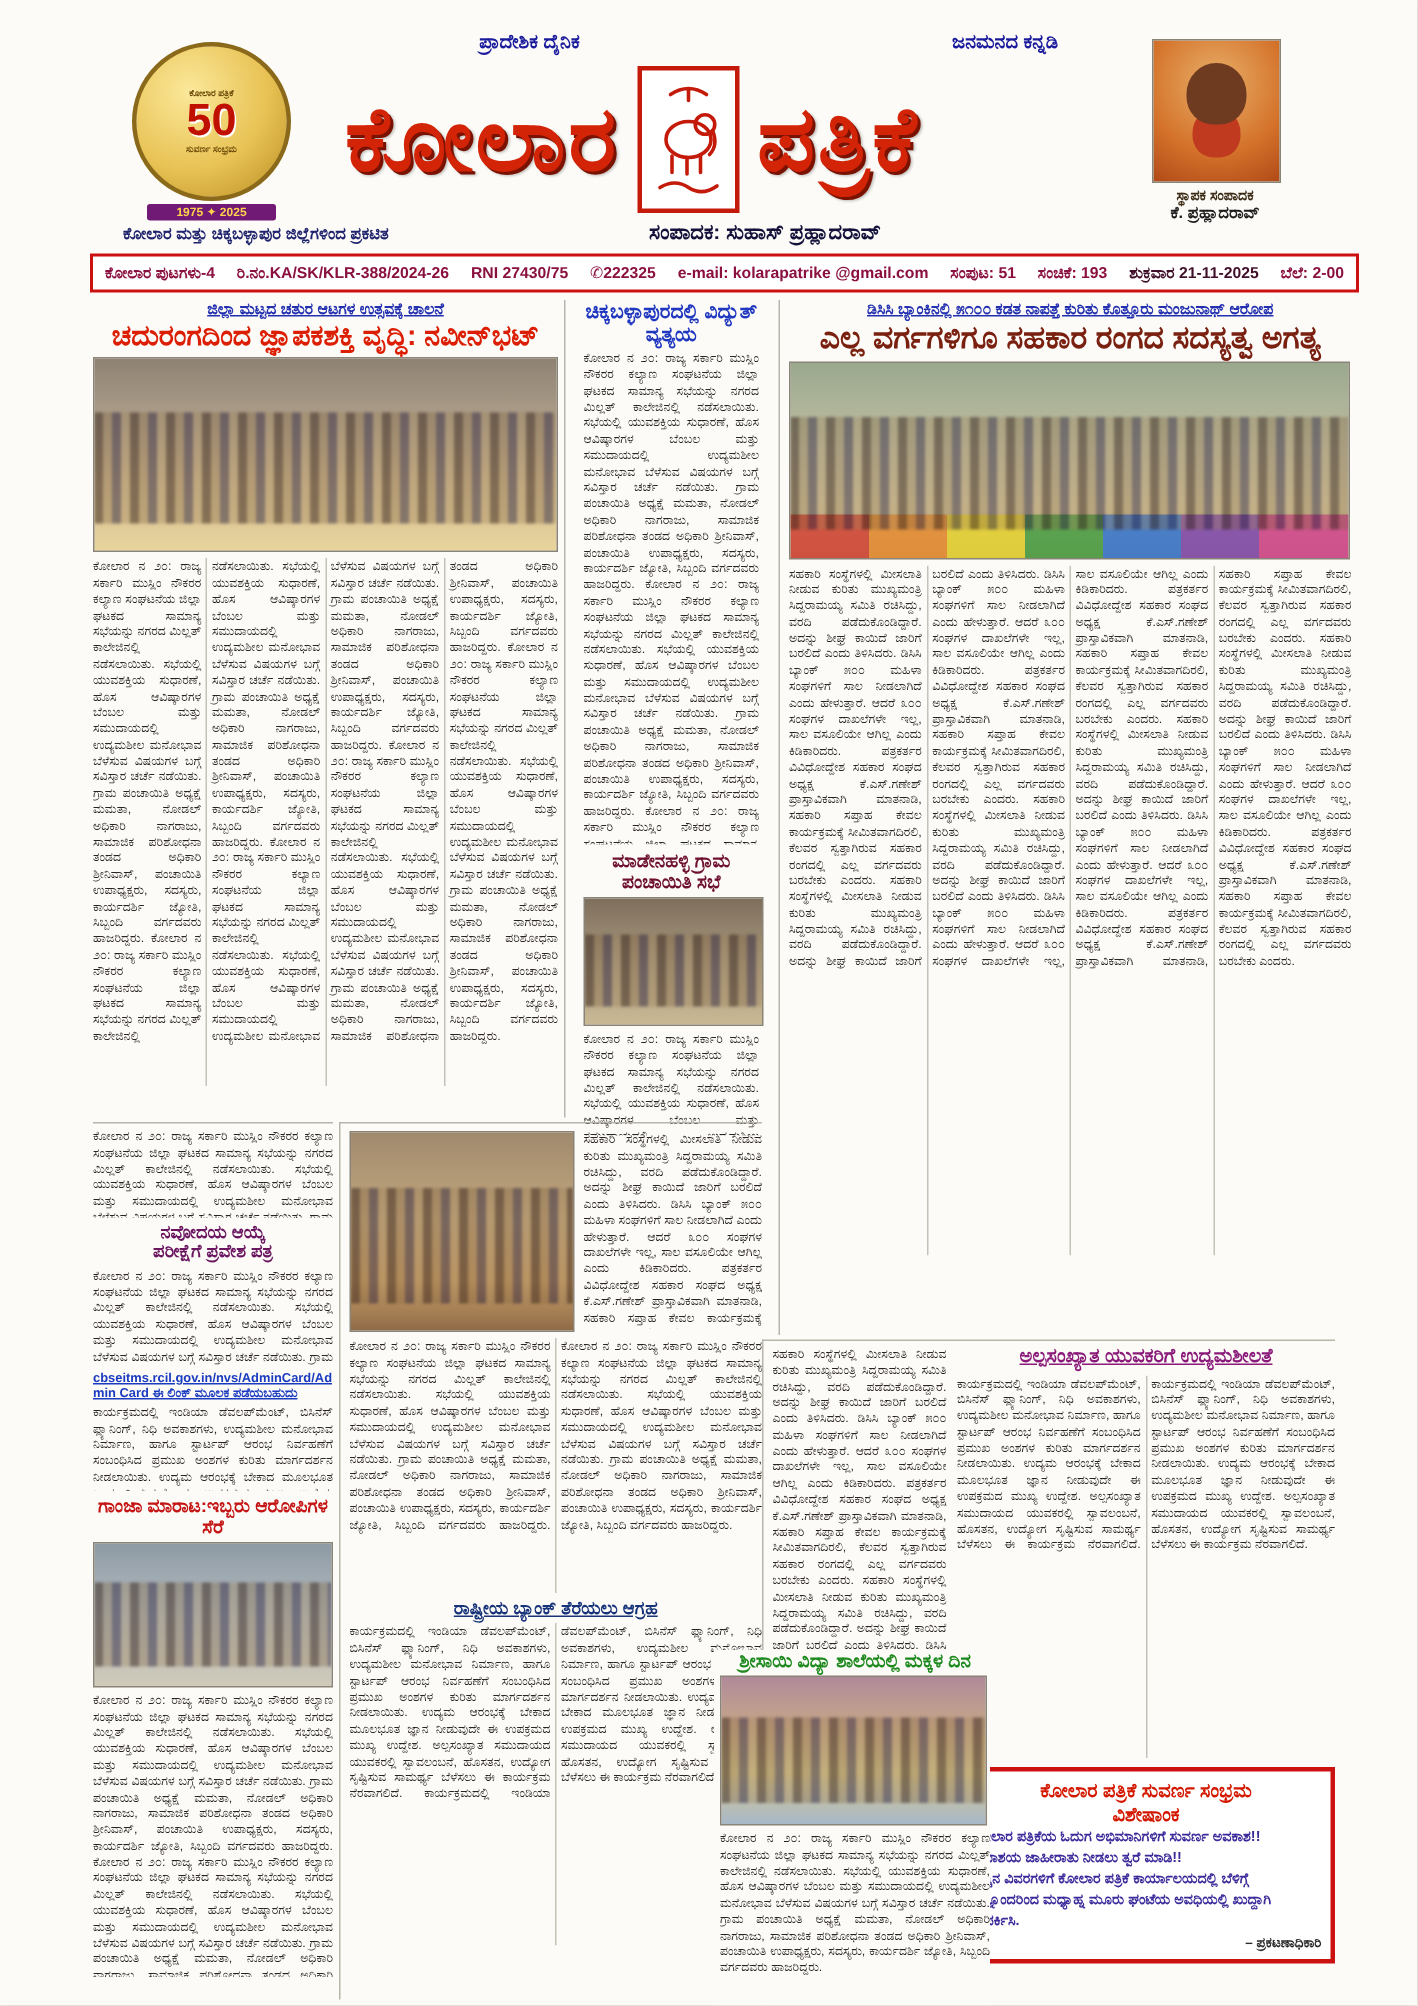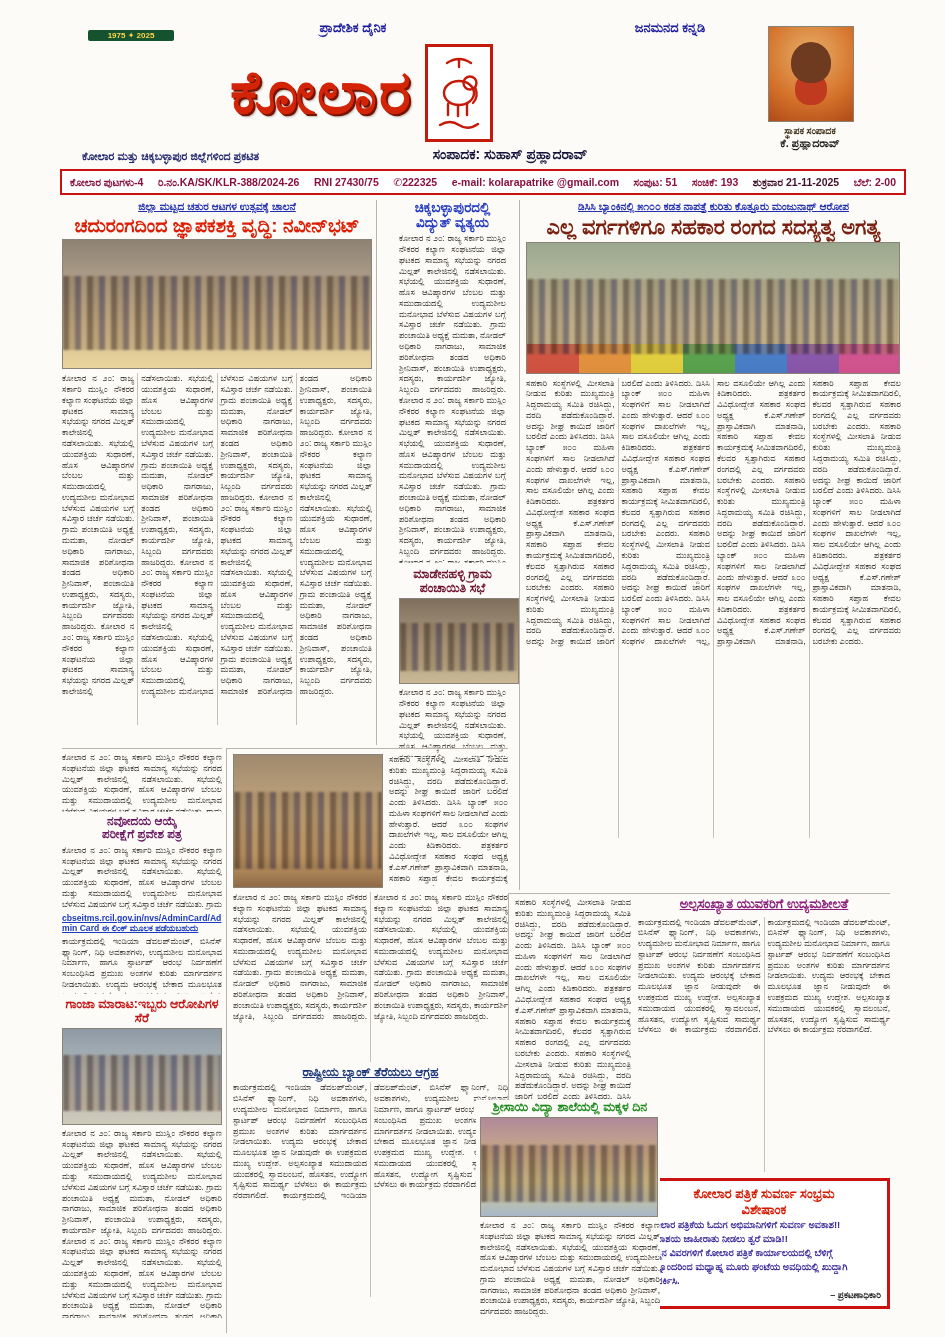--- a/index.html
+++ b/index.html
@@ -12,21 +12,21 @@
   .title-word{color:#d42408;font-weight:900;font-size:60px;line-height:1;
               text-shadow:2px 2px 0 #7a1202,3px 3px 2px rgba(0,0,0,.25);letter-spacing:2px;}
   .emblem{width:62px;height:92px;border:3px solid #c41a0a;background:#fff;display:flex;
           align-items:center;justify-content:center;}
   .anniv{width:100px;height:100px;border-radius:50%;border:3px solid #8a6a1a;
          background:radial-gradient(circle at 35% 30%,#fbe89a,#e8c254 55%,#b88c22);
          display:flex;flex-direction:column;align-items:center;justify-content:center;text-align:center;}
   .anniv .ringtext{font-size:6px;color:#6b4a08;font-weight:bold;}
   .anniv .fifty{font-size:30px;font-weight:900;color:#c01000;line-height:1;
                 text-shadow:1px 1px 0 #fff;}
-  .anniv-banner{margin-top:2px;background:#14532d;color:#ffd34d;font-size:8px;font-weight:bold;
+  .anniv-banner{margin-top:2px;background:#701a75;color:#ffd34d;font-size:8px;font-weight:bold;
                 padding:1px 8px;border-radius:2px;}
   .editorline{font-size:14px;font-weight:bold;color:#14123a;text-align:center;}
   .pubfrom{font-size:11px;font-weight:bold;color:#20246e;}
   .founder-label{font-size:9.5px;color:#3a2a14;text-align:center;font-weight:bold;}
   .founder-name{font-size:11px;color:#1c1c1c;text-align:center;font-weight:bold;}
   
   .infobar{left:60px;top:169px;width:826px;height:22px;border:2px solid #cc1111;background:#fff;
            display:flex;align-items:center;justify-content:space-between;padding:0 8px;
            font-size:10.5px;font-weight:bold;color:#8a1040;white-space:nowrap;}
   
@@ -73,40 +73,46 @@
   .promo-title{color:#d41800;font-weight:900;font-size:13px;text-align:center;line-height:1.25;}
   .promo-line{color:#3a2a9a;font-weight:bold;font-size:9.6px;text-align:left;line-height:1.45;}
   .promo-sign{color:#2a2a2a;font-weight:bold;font-size:9px;text-align:right;margin-top:2px;}
 </style>
 </head>
 <body>
 
 <div class="page">
 
   <div class="abs" style="left:88px;top:28px;">
+    <div class="anniv">
+      <div class="ringtext">ಕೋಲಾರ ಪತ್ರಿಕೆ</div>
+      <div class="fifty">50</div>
+      <div class="ringtext">ಸುವರ್ಣ ಸಂಭ್ರಮ</div>
+    </div>
     <div class="anniv-banner" style="width:70px;margin:2px auto 0;text-align:center;">1975 ✦ 2025</div>
   </div>
 
   <div class="abs tagline" style="left:248px;top:20px;width:210px;">ಪ್ರಾದೇಶಿಕ ದೈನಿಕ</div>
   <div class="abs tagline" style="left:565px;top:20px;width:210px;">ಜನಮನದ ಕನ್ನಡಿ</div>
 
   <div class="abs" style="left:230px;top:44px;width:540px;display:flex;align-items:center;justify-content:flex-start;gap:12px;">
     <span class="title-word">ಕೋಲಾರ</span>
     <span class="emblem">
       <svg width="50" height="80" viewBox="0 0 50 80">
         <g fill="none" stroke="#c41a0a" stroke-width="2.4" stroke-linecap="round">
           <path d="M25 6 L25 14 M13 10 Q25 2 37 10"></path>
           <ellipse cx="25" cy="40" rx="15" ry="12"></ellipse>
           <circle cx="36" cy="30" r="6.5"></circle>
           <path d="M41 34 Q45 44 39 50"></path>
           <path d="M14 51 L14 62 M24 52 L24 63 M33 50 L33 62"></path>
           <path d="M6 72 Q16 66 25 72 Q34 78 44 71"></path>
         </g>
       </svg>
     </span>
+    <span class="title-word">ಪತ್ರಿಕೆ</span>
   </div>
 
   <div class="abs pubfrom" style="left:82px;top:150px;width:280px;">ಕೋಲಾರ ಮತ್ತು ಚಿಕ್ಕಬಳ್ಳಾಪುರ ಜಿಲ್ಲೆಗಳಿಂದ ಪ್ರಕಟಿತ</div>
   <div class="abs editorline" style="left:360px;top:146px;width:300px;">ಸಂಪಾದಕ: ಸುಹಾಸ್ ಪ್ರಹ್ಲಾದರಾವ್</div>
 
   <div class="abs" style="left:768px;top:26px;">
     <div class="ph ph-portrait" style="width:84px;height:94px;"></div>
     <div class="founder-label" style="width:110px;margin-left:-13px;margin-top:3px;">ಸ್ಥಾಪಕ ಸಂಪಾದಕ</div>
     <div class="founder-name" style="width:110px;margin-left:-13px;">ಕೆ. ಪ್ರಹ್ಲಾದರಾವ್</div>
   </div>
@@ -123,21 +129,21 @@
     <span>ಬೆಲೆ: 2-00</span>
   </div>
 
   <div class="abs" style="left:62px;top:200px;width:310px;height:545px;">
     <div class="kicker">ಜಿಲ್ಲಾ ಮಟ್ಟದ ಚತುರ ಆಟಗಳ ಉತ್ಸವಕ್ಕೆ ಚಾಲನೆ</div>
     <div class="headline h-chess">ಚದುರಂಗದಿಂದ ಜ್ಞಾಪಕಶಕ್ತಿ ವೃದ್ಧಿ: ನವೀನ್‌ಭಟ್</div>
     <div class="ph ph-chess crowd" style="width:308px;height:128px;"></div>
     <p class="body cols4" style="height:352px;margin-top:4px;">ಕೋಲಾರ ನ ೨೦: ರಾಜ್ಯ ಸರ್ಕಾರಿ ಮುಸ್ಲಿಂ ನೌಕರರ ಕಲ್ಯಾಣ ಸಂಘಟನೆಯ ಜಿಲ್ಲಾ ಘಟಕದ ಸಾಮಾನ್ಯ ಸಭೆಯನ್ನು ನಗರದ ಮಿಲ್ಲತ್ ಕಾಲೇಜಿನಲ್ಲಿ ನಡೆಸಲಾಯಿತು. ಸಭೆಯಲ್ಲಿ ಯುವಶಕ್ತಿಯ ಸುಧಾರಣೆ, ಹೊಸ ಆವಿಷ್ಕಾರಗಳ ಬೆಂಬಲ ಮತ್ತು ಸಮುದಾಯದಲ್ಲಿ ಉದ್ಯಮಶೀಲ ಮನೋಭಾವ ಬೆಳೆಸುವ ವಿಷಯಗಳ ಬಗ್ಗೆ ಸವಿಸ್ತಾರ ಚರ್ಚೆ ನಡೆಯಿತು. ಗ್ರಾಮ ಪಂಚಾಯಿತಿ ಅಧ್ಯಕ್ಷೆ ಮಮತಾ, ನೋಡಲ್ ಅಧಿಕಾರಿ ನಾಗರಾಜು, ಸಾಮಾಜಿಕ ಪರಿಶೋಧನಾ ತಂಡದ ಅಧಿಕಾರಿ ಶ್ರೀನಿವಾಸ್, ಪಂಚಾಯಿತಿ ಉಪಾಧ್ಯಕ್ಷರು, ಸದಸ್ಯರು, ಕಾರ್ಯದರ್ಶಿ ಜ್ಯೋತಿ, ಸಿಬ್ಬಂದಿ ವರ್ಗದವರು ಹಾಜರಿದ್ದರು. ಕೋಲಾರ ನ ೨೦: ರಾಜ್ಯ ಸರ್ಕಾರಿ ಮುಸ್ಲಿಂ ನೌಕರರ ಕಲ್ಯಾಣ ಸಂಘಟನೆಯ ಜಿಲ್ಲಾ ಘಟಕದ ಸಾಮಾನ್ಯ ಸಭೆಯನ್ನು ನಗರದ ಮಿಲ್ಲತ್ ಕಾಲೇಜಿನಲ್ಲಿ ನಡೆಸಲಾಯಿತು. ಸಭೆಯಲ್ಲಿ ಯುವಶಕ್ತಿಯ ಸುಧಾರಣೆ, ಹೊಸ ಆವಿಷ್ಕಾರಗಳ ಬೆಂಬಲ ಮತ್ತು ಸಮುದಾಯದಲ್ಲಿ ಉದ್ಯಮಶೀಲ ಮನೋಭಾವ ಬೆಳೆಸುವ ವಿಷಯಗಳ ಬಗ್ಗೆ ಸವಿಸ್ತಾರ ಚರ್ಚೆ ನಡೆಯಿತು. ಗ್ರಾಮ ಪಂಚಾಯಿತಿ ಅಧ್ಯಕ್ಷೆ ಮಮತಾ, ನೋಡಲ್ ಅಧಿಕಾರಿ ನಾಗರಾಜು, ಸಾಮಾಜಿಕ ಪರಿಶೋಧನಾ ತಂಡದ ಅಧಿಕಾರಿ ಶ್ರೀನಿವಾಸ್, ಪಂಚಾಯಿತಿ ಉಪಾಧ್ಯಕ್ಷರು, ಸದಸ್ಯರು, ಕಾರ್ಯದರ್ಶಿ ಜ್ಯೋತಿ, ಸಿಬ್ಬಂದಿ ವರ್ಗದವರು ಹಾಜರಿದ್ದರು. ಕೋಲಾರ ನ ೨೦: ರಾಜ್ಯ ಸರ್ಕಾರಿ ಮುಸ್ಲಿಂ ನೌಕರರ ಕಲ್ಯಾಣ ಸಂಘಟನೆಯ ಜಿಲ್ಲಾ ಘಟಕದ ಸಾಮಾನ್ಯ ಸಭೆಯನ್ನು ನಗರದ ಮಿಲ್ಲತ್ ಕಾಲೇಜಿನಲ್ಲಿ ನಡೆಸಲಾಯಿತು. ಸಭೆಯಲ್ಲಿ ಯುವಶಕ್ತಿಯ ಸುಧಾರಣೆ, ಹೊಸ ಆವಿಷ್ಕಾರಗಳ ಬೆಂಬಲ ಮತ್ತು ಸಮುದಾಯದಲ್ಲಿ ಉದ್ಯಮಶೀಲ ಮನೋಭಾವ ಬೆಳೆಸುವ ವಿಷಯಗಳ ಬಗ್ಗೆ ಸವಿಸ್ತಾರ ಚರ್ಚೆ ನಡೆಯಿತು. ಗ್ರಾಮ ಪಂಚಾಯಿತಿ ಅಧ್ಯಕ್ಷೆ ಮಮತಾ, ನೋಡಲ್ ಅಧಿಕಾರಿ ನಾಗರಾಜು, ಸಾಮಾಜಿಕ ಪರಿಶೋಧನಾ ತಂಡದ ಅಧಿಕಾರಿ ಶ್ರೀನಿವಾಸ್, ಪಂಚಾಯಿತಿ ಉಪಾಧ್ಯಕ್ಷರು, ಸದಸ್ಯರು, ಕಾರ್ಯದರ್ಶಿ ಜ್ಯೋತಿ, ಸಿಬ್ಬಂದಿ ವರ್ಗದವರು ಹಾಜರಿದ್ದರು. ಕೋಲಾರ ನ ೨೦: ರಾಜ್ಯ ಸರ್ಕಾರಿ ಮುಸ್ಲಿಂ ನೌಕರರ ಕಲ್ಯಾಣ ಸಂಘಟನೆಯ ಜಿಲ್ಲಾ ಘಟಕದ ಸಾಮಾನ್ಯ ಸಭೆಯನ್ನು ನಗರದ ಮಿಲ್ಲತ್ ಕಾಲೇಜಿನಲ್ಲಿ ನಡೆಸಲಾಯಿತು. ಸಭೆಯಲ್ಲಿ ಯುವಶಕ್ತಿಯ ಸುಧಾರಣೆ, ಹೊಸ ಆವಿಷ್ಕಾರಗಳ ಬೆಂಬಲ ಮತ್ತು ಸಮುದಾಯದಲ್ಲಿ ಉದ್ಯಮಶೀಲ ಮನೋಭಾವ ಬೆಳೆಸುವ ವಿಷಯಗಳ ಬಗ್ಗೆ ಸವಿಸ್ತಾರ ಚರ್ಚೆ ನಡೆಯಿತು. ಗ್ರಾಮ ಪಂಚಾಯಿತಿ ಅಧ್ಯಕ್ಷೆ ಮಮತಾ, ನೋಡಲ್ ಅಧಿಕಾರಿ ನಾಗರಾಜು, ಸಾಮಾಜಿಕ ಪರಿಶೋಧನಾ ತಂಡದ ಅಧಿಕಾರಿ ಶ್ರೀನಿವಾಸ್, ಪಂಚಾಯಿತಿ ಉಪಾಧ್ಯಕ್ಷರು, ಸದಸ್ಯರು, ಕಾರ್ಯದರ್ಶಿ ಜ್ಯೋತಿ, ಸಿಬ್ಬಂದಿ ವರ್ಗದವರು ಹಾಜರಿದ್ದರು. ಕೋಲಾರ ನ ೨೦: ರಾಜ್ಯ ಸರ್ಕಾರಿ ಮುಸ್ಲಿಂ ನೌಕರರ ಕಲ್ಯಾಣ ಸಂಘಟನೆಯ ಜಿಲ್ಲಾ ಘಟಕದ ಸಾಮಾನ್ಯ ಸಭೆಯನ್ನು ನಗರದ ಮಿಲ್ಲತ್ ಕಾಲೇಜಿನಲ್ಲಿ ನಡೆಸಲಾಯಿತು. ಸಭೆಯಲ್ಲಿ ಯುವಶಕ್ತಿಯ ಸುಧಾರಣೆ, ಹೊಸ ಆವಿಷ್ಕಾರಗಳ ಬೆಂಬಲ ಮತ್ತು ಸಮುದಾಯದಲ್ಲಿ ಉದ್ಯಮಶೀಲ ಮನೋಭಾವ ಬೆಳೆಸುವ ವಿಷಯಗಳ ಬಗ್ಗೆ ಸವಿಸ್ತಾರ ಚರ್ಚೆ ನಡೆಯಿತು. ಗ್ರಾಮ ಪಂಚಾಯಿತಿ ಅಧ್ಯಕ್ಷೆ ಮಮತಾ, ನೋಡಲ್ ಅಧಿಕಾರಿ ನಾಗರಾಜು, ಸಾಮಾಜಿಕ ಪರಿಶೋಧನಾ ತಂಡದ ಅಧಿಕಾರಿ ಶ್ರೀನಿವಾಸ್, ಪಂಚಾಯಿತಿ ಉಪಾಧ್ಯಕ್ಷರು, ಸದಸ್ಯರು, ಕಾರ್ಯದರ್ಶಿ ಜ್ಯೋತಿ, ಸಿಬ್ಬಂದಿ ವರ್ಗದವರು ಹಾಜರಿದ್ದರು.</p>
   </div>
 
-  <div class="abs vrule" style="left:376px;top:200px;width:130px;height:545px;padding-left:22px;box-sizing:border-box;">
+  <div class="abs vrule" style="left:376px;top:200px;width:130px;height:545px;padding-left:12px;box-sizing:border-box;">
     <div class="headline h-power">ಚಿಕ್ಕಬಳ್ಳಾಪುರದಲ್ಲಿ ವಿದ್ಯುತ್ ವ್ಯತ್ಯಯ</div>
     <p class="body" style="height:330px;">ಕೋಲಾರ ನ ೨೦: ರಾಜ್ಯ ಸರ್ಕಾರಿ ಮುಸ್ಲಿಂ ನೌಕರರ ಕಲ್ಯಾಣ ಸಂಘಟನೆಯ ಜಿಲ್ಲಾ ಘಟಕದ ಸಾಮಾನ್ಯ ಸಭೆಯನ್ನು ನಗರದ ಮಿಲ್ಲತ್ ಕಾಲೇಜಿನಲ್ಲಿ ನಡೆಸಲಾಯಿತು. ಸಭೆಯಲ್ಲಿ ಯುವಶಕ್ತಿಯ ಸುಧಾರಣೆ, ಹೊಸ ಆವಿಷ್ಕಾರಗಳ ಬೆಂಬಲ ಮತ್ತು ಸಮುದಾಯದಲ್ಲಿ ಉದ್ಯಮಶೀಲ ಮನೋಭಾವ ಬೆಳೆಸುವ ವಿಷಯಗಳ ಬಗ್ಗೆ ಸವಿಸ್ತಾರ ಚರ್ಚೆ ನಡೆಯಿತು. ಗ್ರಾಮ ಪಂಚಾಯಿತಿ ಅಧ್ಯಕ್ಷೆ ಮಮತಾ, ನೋಡಲ್ ಅಧಿಕಾರಿ ನಾಗರಾಜು, ಸಾಮಾಜಿಕ ಪರಿಶೋಧನಾ ತಂಡದ ಅಧಿಕಾರಿ ಶ್ರೀನಿವಾಸ್, ಪಂಚಾಯಿತಿ ಉಪಾಧ್ಯಕ್ಷರು, ಸದಸ್ಯರು, ಕಾರ್ಯದರ್ಶಿ ಜ್ಯೋತಿ, ಸಿಬ್ಬಂದಿ ವರ್ಗದವರು ಹಾಜರಿದ್ದರು. ಕೋಲಾರ ನ ೨೦: ರಾಜ್ಯ ಸರ್ಕಾರಿ ಮುಸ್ಲಿಂ ನೌಕರರ ಕಲ್ಯಾಣ ಸಂಘಟನೆಯ ಜಿಲ್ಲಾ ಘಟಕದ ಸಾಮಾನ್ಯ ಸಭೆಯನ್ನು ನಗರದ ಮಿಲ್ಲತ್ ಕಾಲೇಜಿನಲ್ಲಿ ನಡೆಸಲಾಯಿತು. ಸಭೆಯಲ್ಲಿ ಯುವಶಕ್ತಿಯ ಸುಧಾರಣೆ, ಹೊಸ ಆವಿಷ್ಕಾರಗಳ ಬೆಂಬಲ ಮತ್ತು ಸಮುದಾಯದಲ್ಲಿ ಉದ್ಯಮಶೀಲ ಮನೋಭಾವ ಬೆಳೆಸುವ ವಿಷಯಗಳ ಬಗ್ಗೆ ಸವಿಸ್ತಾರ ಚರ್ಚೆ ನಡೆಯಿತು. ಗ್ರಾಮ ಪಂಚಾಯಿತಿ ಅಧ್ಯಕ್ಷೆ ಮಮತಾ, ನೋಡಲ್ ಅಧಿಕಾರಿ ನಾಗರಾಜು, ಸಾಮಾಜಿಕ ಪರಿಶೋಧನಾ ತಂಡದ ಅಧಿಕಾರಿ ಶ್ರೀನಿವಾಸ್, ಪಂಚಾಯಿತಿ ಉಪಾಧ್ಯಕ್ಷರು, ಸದಸ್ಯರು, ಕಾರ್ಯದರ್ಶಿ ಜ್ಯೋತಿ, ಸಿಬ್ಬಂದಿ ವರ್ಗದವರು ಹಾಜರಿದ್ದರು. ಕೋಲಾರ ನ ೨೦: ರಾಜ್ಯ ಸರ್ಕಾರಿ ಮುಸ್ಲಿಂ ನೌಕರರ ಕಲ್ಯಾಣ ಸಂಘಟನೆಯ ಜಿಲ್ಲಾ ಘಟಕದ ಸಾಮಾನ್ಯ ಸಭೆಯನ್ನು ನಗರದ ಮಿಲ್ಲತ್ ಕಾಲೇಜಿನಲ್ಲಿ ನಡೆಸಲಾಯಿತು. ಸಭೆಯಲ್ಲಿ ಯುವಶಕ್ತಿಯ ಸುಧಾರಣೆ, ಹೊಸ ಆವಿಷ್ಕಾರಗಳ ಬೆಂಬಲ ಮತ್ತು ಸಮುದಾಯದಲ್ಲಿ ಉದ್ಯಮಶೀಲ ಮನೋಭಾವ ಬೆಳೆಸುವ ವಿಷಯಗಳ ಬಗ್ಗೆ ಸವಿಸ್ತಾರ ಚರ್ಚೆ ನಡೆಯಿತು. ಗ್ರಾಮ ಪಂಚಾಯಿತಿ ಅಧ್ಯಕ್ಷೆ ಮಮತಾ, ನೋಡಲ್ ಅಧಿಕಾರಿ ನಾಗರಾಜು, ಸಾಮಾಜಿಕ ಪರಿಶೋಧನಾ ತಂಡದ ಅಧಿಕಾರಿ ಶ್ರೀನಿವಾಸ್, ಪಂಚಾಯಿತಿ ಉಪಾಧ್ಯಕ್ಷರು, ಸದಸ್ಯರು, ಕಾರ್ಯದರ್ಶಿ ಜ್ಯೋತಿ, ಸಿಬ್ಬಂದಿ ವರ್ಗದವರು ಹಾಜರಿದ್ದರು.</p>
     <div class="headline h-panch" style="margin-top:4px;">ಮಾಡೇನಹಳ್ಳಿ ಗ್ರಾಮ ಪಂಚಾಯಿತಿ ಸಭೆ</div>
     <div class="ph ph-meet crowd" style="width:118px;height:84px;"></div>
     <p class="body" style="height:70px;margin-top:3px;">ಕೋಲಾರ ನ ೨೦: ರಾಜ್ಯ ಸರ್ಕಾರಿ ಮುಸ್ಲಿಂ ನೌಕರರ ಕಲ್ಯಾಣ ಸಂಘಟನೆಯ ಜಿಲ್ಲಾ ಘಟಕದ ಸಾಮಾನ್ಯ ಸಭೆಯನ್ನು ನಗರದ ಮಿಲ್ಲತ್ ಕಾಲೇಜಿನಲ್ಲಿ ನಡೆಸಲಾಯಿತು. ಸಭೆಯಲ್ಲಿ ಯುವಶಕ್ತಿಯ ಸುಧಾರಣೆ, ಹೊಸ ಆವಿಷ್ಕಾರಗಳ ಬೆಂಬಲ ಮತ್ತು ಸಮುದಾಯದಲ್ಲಿ ಉದ್ಯಮಶೀಲ ಮನೋಭಾವ ಬೆಳೆಸುವ ವಿಷಯಗಳ ಬಗ್ಗೆ ಸವಿಸ್ತಾರ ಚರ್ಚೆ ನಡೆಯಿತು. ಗ್ರಾಮ ಪಂಚಾಯಿತಿ ಅಧ್ಯಕ್ಷೆ ಮಮತಾ, ನೋಡಲ್ ಅಧಿಕಾರಿ ನಾಗರಾಜು, ಸಾಮಾಜಿಕ ಪರಿಶೋಧನಾ ತಂಡದ ಅಧಿಕಾರಿ ಶ್ರೀನಿವಾಸ್, ಪಂಚಾಯಿತಿ ಉಪಾಧ್ಯಕ್ಷರು, ಸದಸ್ಯರು, ಕಾರ್ಯದರ್ಶಿ ಜ್ಯೋತಿ, ಸಿಬ್ಬಂದಿ ವರ್ಗದವರು ಹಾಜರಿದ್ದರು.</p>
   </div>
 
   <div class="abs vrule" style="left:508px;top:200px;width:382px;height:690px;padding-left:6px;box-sizing:border-box;margin-left:11px;">
     <div class="kicker">ಡಿಸಿಸಿ ಬ್ಯಾಂಕಿನಲ್ಲಿ ೫೧೦೦ ಕಡತ ನಾಪತ್ತೆ ಕುರಿತು ಕೊತ್ತೂರು ಮಂಜುನಾಥ್ ಆರೋಪ</div>
     <div class="headline h-coop">ಎಲ್ಲ ವರ್ಗಗಳಿಗೂ ಸಹಕಾರ ರಂಗದ ಸದಸ್ಯತ್ವ ಅಗತ್ಯ</div>

